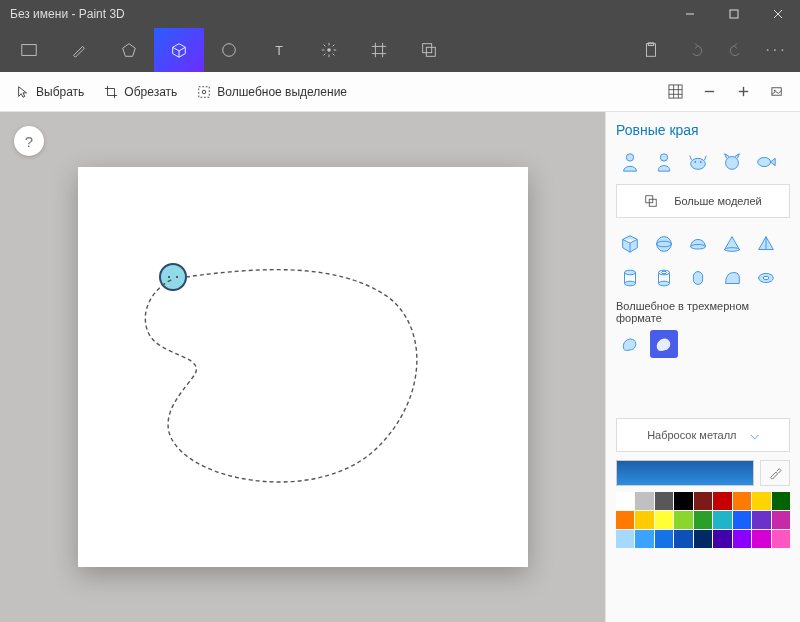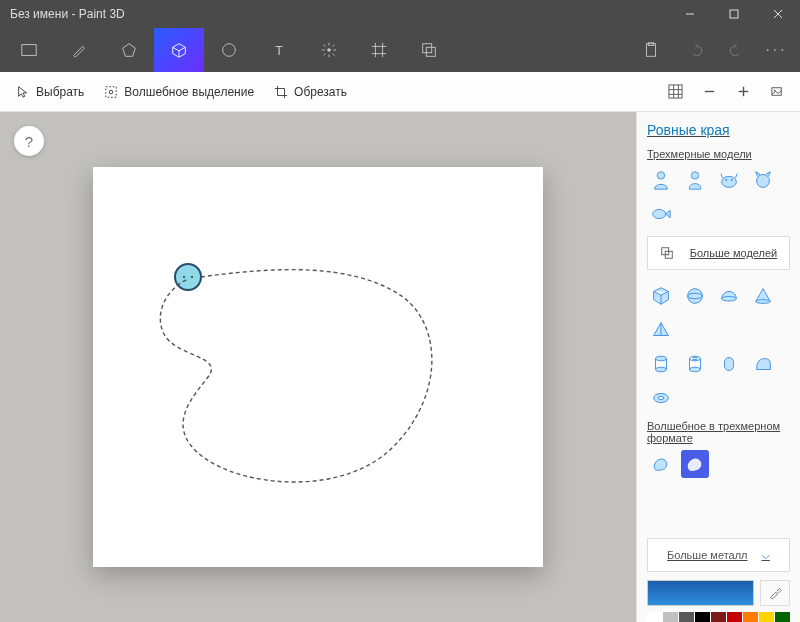--- a/index.html
+++ b/index.html
@@ -30,21 +30,21 @@
 .cmdbar .ic svg { width: 15px; height: 15px; }
 
 
 .body { flex: 1; display: flex; min-height: 0; }
 .canvas-area { flex: 1; background: #c3c1bf; position: relative; display: flex; align-items: center; justify-content: center; }
 .help { position: absolute; left: 14px; top: 14px; width: 30px; height: 30px; border-radius: 50%; background: #fff; color: #777; display: flex; align-items: center; justify-content: center; font-size: 15px; box-shadow: 0 1px 4px rgba(0,0,0,.2); }
 .canvas { width: 450px; height: 400px; background: #fff; box-shadow: 0 8px 24px rgba(0,0,0,.25); position: relative; }
 .canvas svg { position: absolute; inset: 0; }
 
 
-.panel { width: 164px; background: #fafafa; border-left: 1px solid #e2e2e2; padding: 10px 10px 16px; overflow: hidden; font-size: 11px; color: #444; text-decoration: underline; }
+.panel { width: 195px; background: #fafafa; border-left: 1px solid #e2e2e2; padding: 10px 10px 16px; overflow: hidden; font-size: 11px; color: #444; }
 .panel h2 { color: #0f7dbb; font-size: 14px; font-weight: 400; margin-bottom: 10px; }
 .panel .section-title { color: #444; font-size: 11px; margin: 8px 0 6px; }
 .icon-row { display: flex; gap: 6px; flex-wrap: wrap; margin-bottom: 6px; }
 .shape { width: 28px; height: 28px; display: flex; align-items: center; justify-content: center; color: #3b8ee0; border-radius: 3px; }
 .shape.sel { background: #4a5de8; color: #fff; }
 .shape svg { width: 22px; height: 22px; }
 .more-btn { border: 1px solid #ddd; background:#fff; height: 34px; display: flex; align-items:center; justify-content:center; gap:16px; font-size:11px; margin: 8px 0 12px; }
 .more-btn svg { width:14px; height:14px; color:#555; }
 
 .material { border:1px solid #ddd; background:#fff; height:34px; display:flex; align-items:center; justify-content:center; gap:14px; font-size:11px; margin-top: 60px; margin-bottom:8px; color:#555;}
@@ -165,30 +165,30 @@
 
   <div class="cmdbar">
     <div class="cmd">
       <svg viewBox="0 0 16 16">
           <path d="M3 2 L3 13 L6 10 L8 14 L10 13 L8 9 L12 9 Z" fill="none" stroke="#333"></path>
         </svg>
       <span>Выбрать</span>
     </div>
     <div class="cmd">
       <svg viewBox="0 0 16 16">
-          <rect x="2" y="2" width="12" height="12" fill="none" stroke="#333" stroke-dasharray="2 2"></rect>
-          <circle cx="8" cy="8" r="2" fill="none" stroke="#333"></circle>
-        </svg>
-      <span>Волшебное выделение</span>
+          <path d="M4 1 L4 12 L15 12 M1 4 L12 4 L12 15" fill="none" stroke="#333"></path>
+        </svg>
+      <span>Обрезать</span>
     </div>
     <div class="cmd">
       <svg viewBox="0 0 16 16">
-          <path d="M4 1 L4 12 L15 12 M1 4 L12 4 L12 15" fill="none" stroke="#333"></path>
-        </svg>
-      <span>Обрезать</span>
+          <rect x="2" y="2" width="12" height="12" fill="none" stroke="#333" stroke-dasharray="2 2"></rect>
+          <circle cx="8" cy="8" r="2" fill="none" stroke="#333"></circle>
+        </svg>
+      <span>Волшебное выделение</span>
     </div>
     <div class="sep"></div>
     <div class="ic">
         <svg viewBox="0 0 16 16">
           <rect x="1" y="1" width="14" height="14" fill="none" stroke="#555"></rect>
           <line x1="1" y1="6" x2="15" y2="6" stroke="#555"></line>
           <line x1="1" y1="11" x2="15" y2="11" stroke="#555"></line>
           <line x1="6" y1="1" x2="6" y2="15" stroke="#555"></line>
           <line x1="11" y1="1" x2="11" y2="15" stroke="#555"></line>
         </svg>
@@ -224,21 +224,20 @@
           <circle cx="91" cy="110" r="1" fill="#333"></circle>
             <circle cx="99" cy="110" r="1" fill="#333"></circle>
           <path d="M108 110 C 180 100, 260 95, 310 130 C 350 160, 350 230, 300 280 C 250 330, 150 320, 110 290 C 70 260, 100 230, 115 210 C 132 188, 80 190, 70 165 C 60 140, 80 118, 95 112" fill="none" stroke="#555" stroke-width="1.4" stroke-dasharray="4 3"></path>
         </svg>
       </div>
     </div>
 
     <div class="panel">
       <h2>Ровные края</h2>
 
-      <div class="section-title">Трехмерные модели</div>
       <div class="icon-row">
         <div class="shape">
             <svg viewBox="0 0 24 24">
               <circle cx="12" cy="7" r="4" fill="#bfe3ff" stroke="currentColor"></circle>
               <path d="M5 22 C5 15 19 15 19 22 Z" fill="#bfe3ff" stroke="currentColor"></path>
             </svg>
           </div>
         <div class="shape">
             <svg viewBox="0 0 24 24">
               <circle cx="12" cy="7" r="4" fill="#bfe3ff" stroke="currentColor"></circle>
@@ -347,21 +346,21 @@
             </svg>
           </div>
         <div class="shape sel">
             <svg viewBox="0 0 24 24">
               <path d="M5 17 C3 10 10 5 15 7 C20 9 19 17 14 18 C10 19 6 20 5 17 Z" fill="#e7ecff" stroke="#fff"></path>
             </svg>
           </div>
       </div>
 
       <div class="material">
-        <span>Больше металл</span>
+        <span>Набросок металл</span>
         <span class="chev">⌵</span>
       </div>
 
       <div class="current-color">
         <div class="swatch"></div>
         <div class="picker">
             <svg viewBox="0 0 16 16">
               <path d="M3 13 L9 7 L11 9 L5 15 Z M10 6 L13 3 L15 5 L12 8" fill="none" stroke="currentColor"></path>
             </svg>
           </div>

